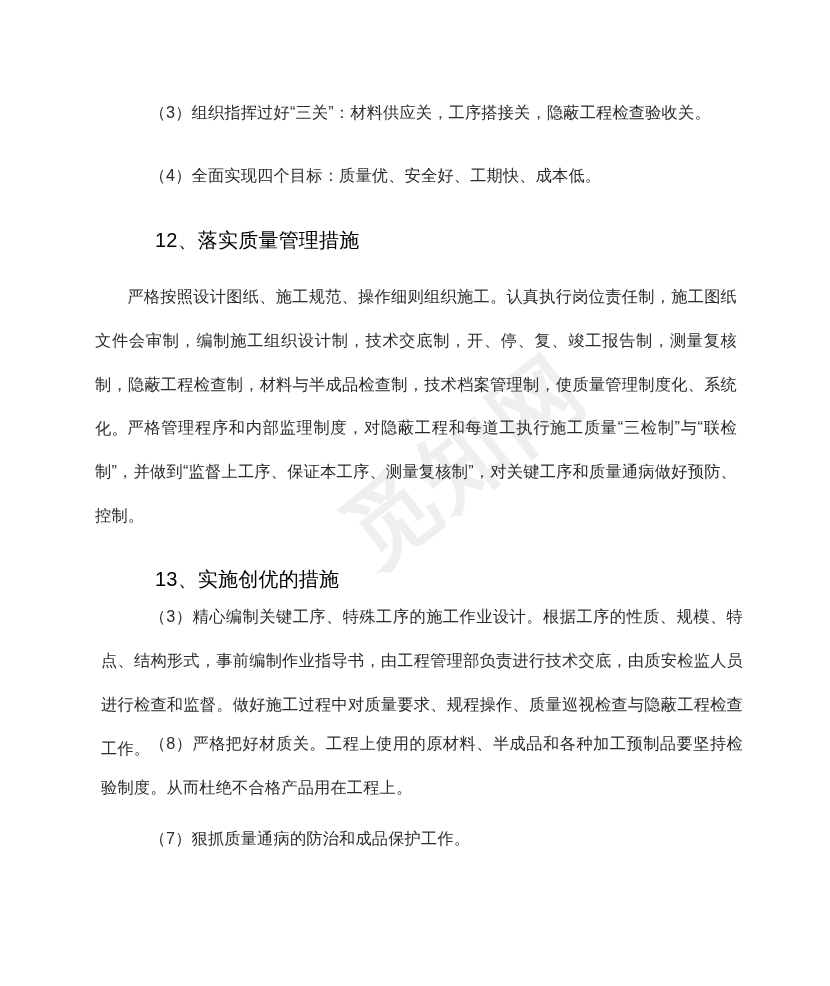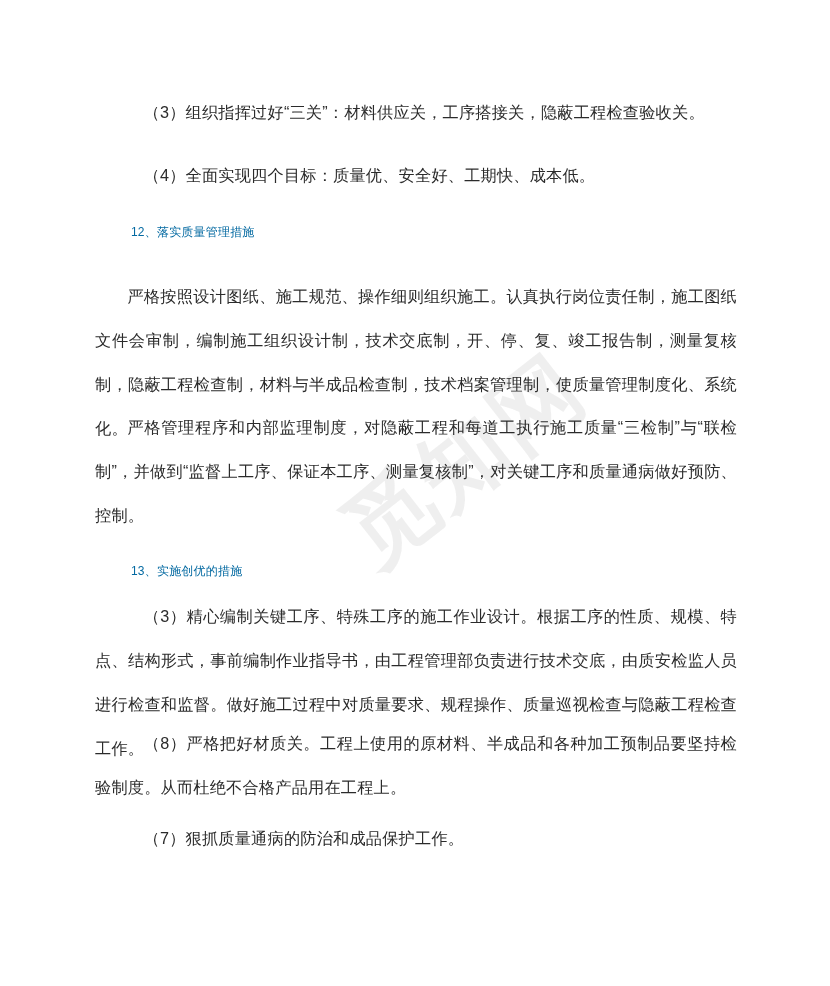--- a/index.html
+++ b/index.html
@@ -58,28 +58,28 @@
     color: #2b2b2b;
     font-size: 16.2px;
     line-height: 44px;
     text-align: justify;
     text-justify: inter-ideograph;
     letter-spacing: 0.2px;
     word-break: break-all;
   }
 
   .indent-2 { text-indent: 2em; }
-  .indent-head { text-indent: 3em; }
+  .indent-head { text-indent: 3em; margin-left: 6px; }
 
   .heading {
     position: absolute;
     left: 95px;
     width: 642px;
-    color: #0369a1;
-    font-size: 12px;
+    color: #000000;
+    font-size: 20px;
     line-height: 30px;
     text-indent: 3em;
     letter-spacing: 0.2px;
   }
 
   
   #p-three-gates   { top: 74px;  }
   #p-four-goals    { top: 137px; }
   #h-12            { top: 205px; }
   #p-quality-sys   { top: 258px; }

